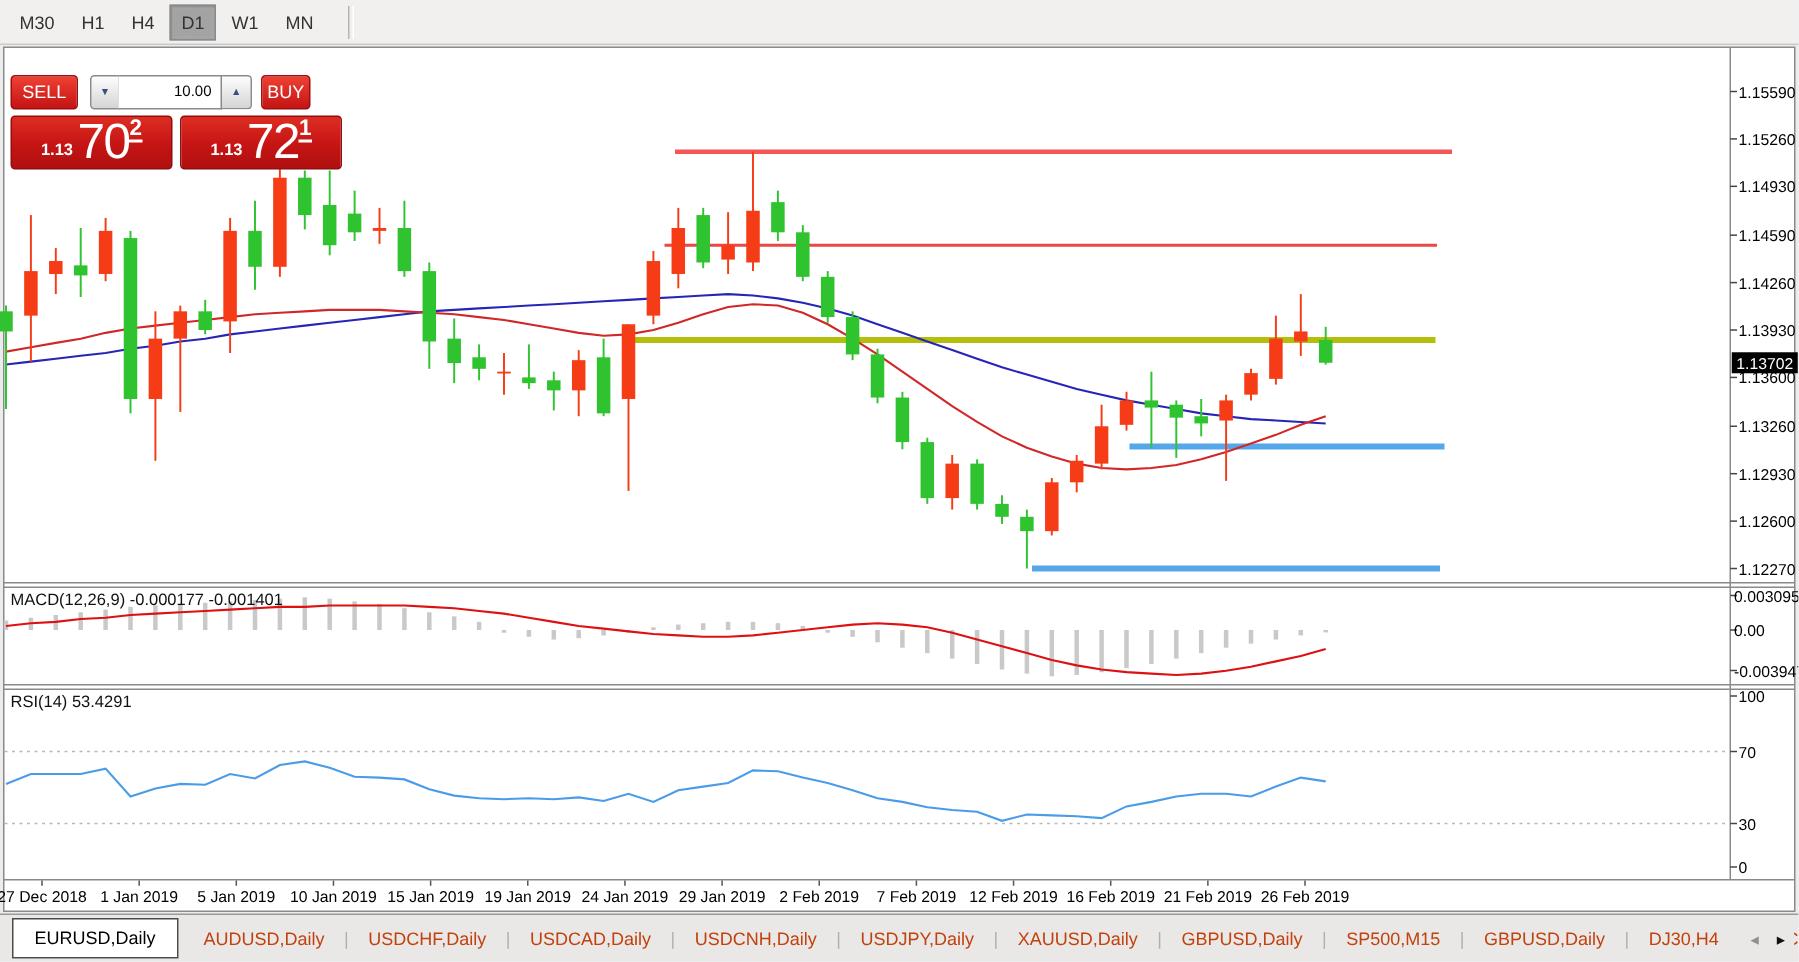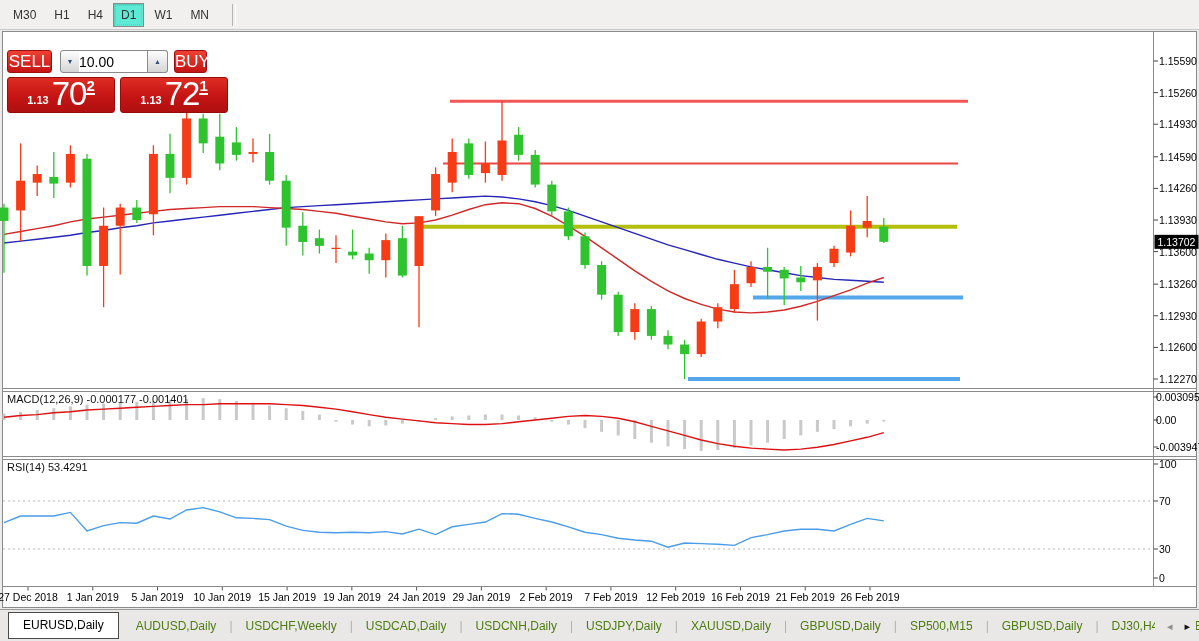--- a/index.html
+++ b/index.html
@@ -1,48 +1,48 @@
 <!DOCTYPE html>
 <html><head>
 <meta charset="utf-8">
 <style>
   html,body{margin:0;padding:0;background:#ececec;}
   body{width:1199px;height:641px;overflow:hidden;font-family:"Liberation Sans",sans-serif;-webkit-font-smoothing:antialiased;}
   #app{position:relative;width:1199px;height:641px;background:#ececec;}
   
   #toolbar{position:absolute;left:0;top:0;width:1199px;height:30px;background:#f1f0ee;border-bottom:1px solid #c9c9c9;display:flex;align-items:center;padding-left:4px;box-sizing:border-box;}
   .tf-btn{height:22px;line-height:22px;padding:0 7px;margin:0 1px;font-size:12px;color:#333;border:1px solid transparent;background:transparent;cursor:default;}
-  .tf-btn.active{background:#5eead4;border:1px solid #8a8a8a;outline:1px dotted #aaa;outline-offset:-3px;box-shadow:inset 1px 1px 1px rgba(0,0,0,.12);}
+  .tf-btn.active{background:#a3a3a3;border:1px solid #8a8a8a;outline:1px dotted #aaa;outline-offset:-3px;box-shadow:inset 1px 1px 1px rgba(0,0,0,.12);}
   .tb-sep{width:2px;height:22px;margin-left:14px;border-left:1px solid #b5b5b5;border-right:1px solid #ffffff;}
   
   #chart-svg{position:absolute;left:0;top:0;z-index:1;}
   
   #chart-title{position:absolute;left:9px;top:36px;z-index:5;font-size:11px;color:#000;white-space:nowrap;}
   #chart-title .arr{font-size:8px;margin-right:5px;position:relative;top:-1px;}
   #chart-title .sym{margin-right:8px;}
   
   #trade-panel{position:absolute;left:7px;top:50px;z-index:5;width:222px;}
   .tp-row1{position:relative;height:23px;}
-  .btn-red{position:absolute;top:0;height:23px;box-sizing:border-box;background:linear-gradient(#ef4133,#c41414);border:1px solid #9d0f0f;border-radius:3px;color:#fff;font-size:17px;text-align:center;line-height:21px;}
+  .btn-red{position:absolute;top:0;height:23px;box-sizing:border-box;background:linear-gradient(#ef4133,#c41414);border:1px solid #9d0f0f;border-radius:3px;color:#fff;font-size:12px;text-align:center;line-height:21px;}
   #sell-btn{left:0;width:45px;}
   #buy-btn{left:167px;width:33px;}
   .spin{position:absolute;top:0;width:20px;height:23px;box-sizing:border-box;background:linear-gradient(#fdfdfd,#d5d5d5);border:1px solid #8a8a8a;color:#33527e;font-size:7px;text-align:center;line-height:21px;}
   #vol-dec{left:53px;border-radius:3px 0 0 3px;}
   #vol-inc{left:141px;border-left:none;border-radius:0 3px 3px 0;}
-  #vol-field{position:absolute;left:72px;top:0;width:69px;height:23px;box-sizing:border-box;border:1px solid #8a8a8a;border-left:none;background:#fff;font-family:"Liberation Sans",sans-serif;font-size:14px;color:#000;padding:0 6px 0 0;}
+  #vol-field{position:absolute;left:72px;top:0;width:69px;height:23px;box-sizing:border-box;border:1px solid #8a8a8a;border-left:none;background:#fff;font-family:"Liberation Sans",sans-serif;font-size:10px;color:#000;text-align:right;padding:0 6px 0 0;}
   .tp-row2{position:relative;height:36px;margin-top:4px;}
   .price-box{position:absolute;top:0;width:108px;height:36px;box-sizing:border-box;background:linear-gradient(#dd2d22,#c51414 55%,#b01010);border:1px solid #940d0d;border-radius:3px;color:#fff;display:flex;justify-content:center;align-items:flex-end;padding-bottom:4px;cursor:default;}
   #sell-price{left:0;}
   #buy-price{left:113px;}
   .price-box .small{font-size:11px;font-weight:bold;line-height:16px;margin-right:3px;}
   .price-box .big{font-size:33px;line-height:28px;letter-spacing:-1px;}
   .price-box .sup{font-size:15px;font-weight:bold;line-height:14px;align-self:flex-start;margin-top:1px;border-bottom:2px solid #fff;padding-bottom:0;}
   
   #tab-bar{position:absolute;left:0;top:609px;width:1199px;height:32px;background:#e9e8e7;border-top:1px solid #9a9a9a;z-index:5;display:flex;align-items:center;overflow:hidden;box-sizing:border-box;}
-  .tab{font-size:12px;color:#4d7c0f;padding:0 13px;white-space:nowrap;}
+  .tab{font-size:12px;color:#c2410c;padding:0 13px;white-space:nowrap;}
   .tab.active{background:#fff;color:#000;border:1px solid #4a4a4a;height:25px;line-height:25px;margin:0 4px 0 8px;padding:0 14px;}
   .tab-sep{color:#b0b0b0;font-size:12px;}
   #tab-scroll{position:absolute;right:3px;top:0;height:32px;display:flex;align-items:center;background:#e9e8e7;padding-left:6px;}
   #tab-scroll span{font-size:11px;margin:0 6px;}
   #scroll-left{color:#8f8f8f;}
   #scroll-right{color:#111;}
 </style>
 </head>
 <body>
 
@@ -334,21 +334,21 @@
           <span class="sup">1</span>
       </div>
     </div>
   </div>
 
   <div id="tab-bar">
     <span id="tabs-host" style="display:flex;align-items:center;">
         <span class="tab active">EURUSD,Daily</span>
         <span class="tab">AUDUSD,Daily</span>
         <span class="tab-sep">|</span>
-        <span class="tab">USDCHF,Weekly</span>
+        <span class="tab">USDCHF,Daily</span>
         <span class="tab-sep">|</span>
         <span class="tab">USDCAD,Daily</span>
         <span class="tab-sep">|</span>
         <span class="tab">USDCNH,Daily</span>
         <span class="tab-sep">|</span>
         <span class="tab">USDJPY,Daily</span>
         <span class="tab-sep">|</span>
         <span class="tab">XAUUSD,Daily</span>
         <span class="tab-sep">|</span>
         <span class="tab">GBPUSD,Daily</span>

